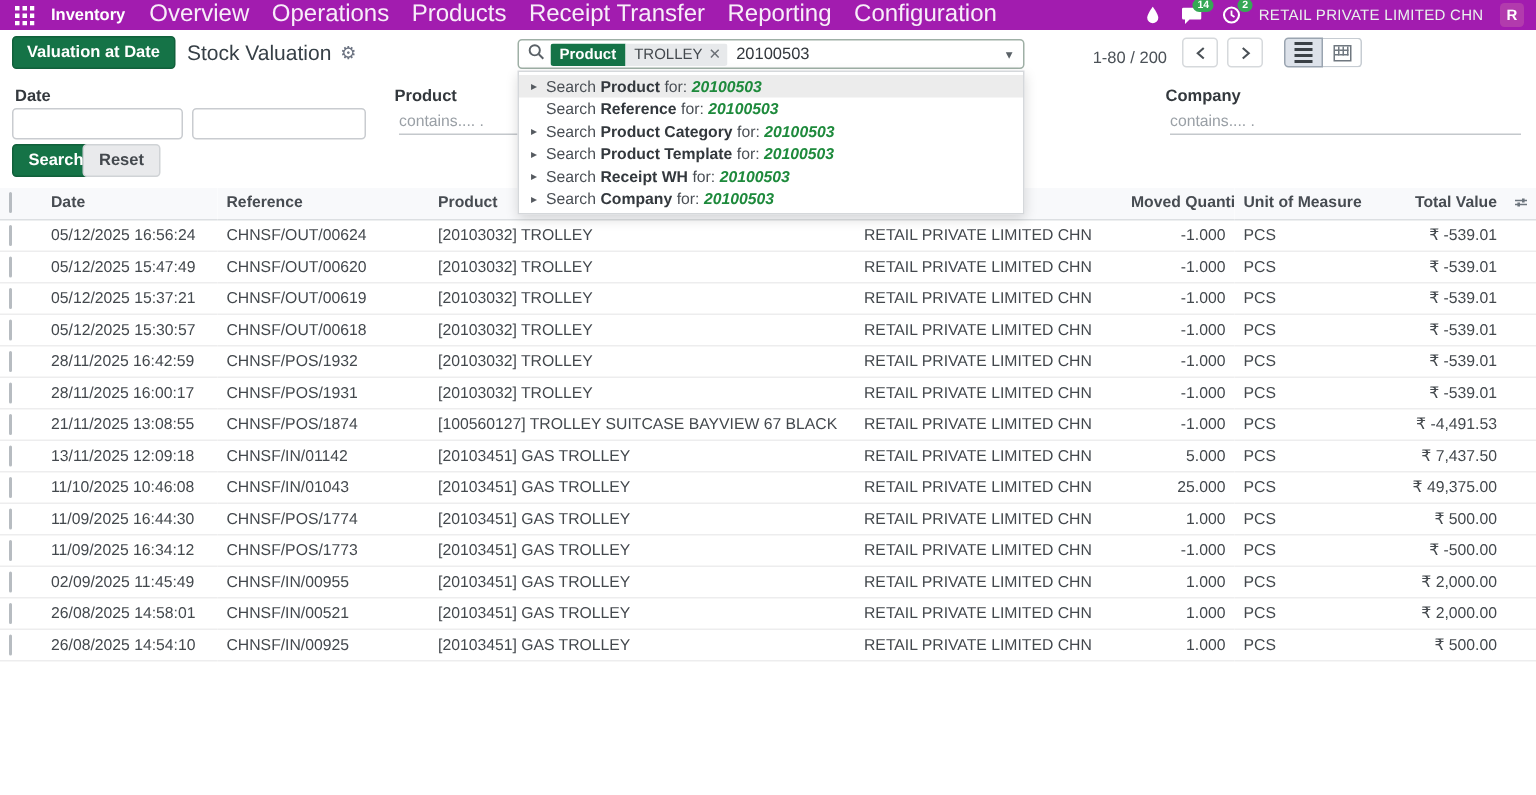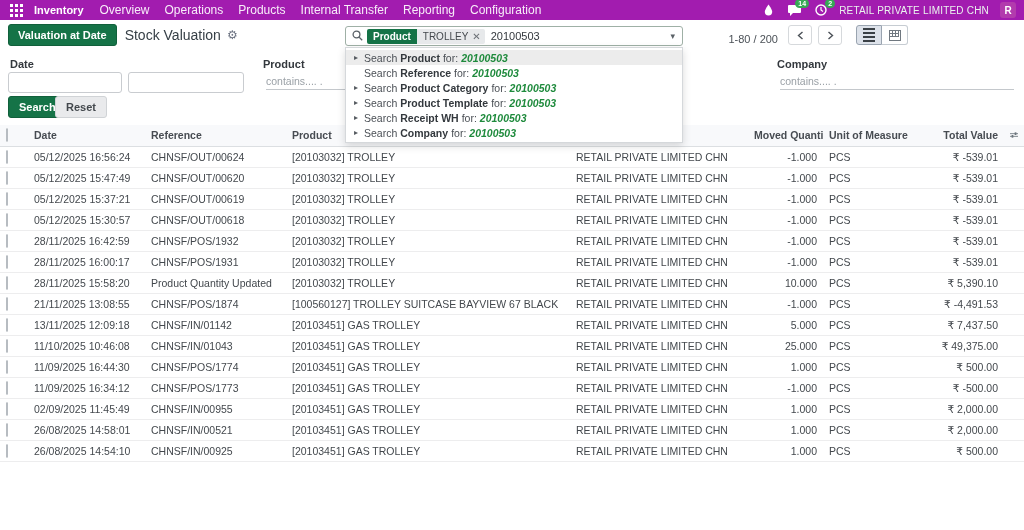--- a/index.html
+++ b/index.html
@@ -3,21 +3,21 @@
 <meta charset="utf-8">
 <style>
   * { margin:0; padding:0; box-sizing:border-box; }
   html,body { width:1024px; height:530px; overflow:hidden; }
   body { position:relative; font-family:"Liberation Sans","DejaVu Sans",sans-serif; background:#fff; color:#3f454b; }
 
   
   .topbar { position:absolute; top:0; left:0; width:1024px; height:20px; background:#a21caf; display:flex; align-items:center; color:#fff; font-size:11px; padding:0 8px; }
   .apps-btn { width:16px; height:14px; margin-right:10px; display:flex; align-items:center; justify-content:center; cursor:pointer; }
   .app-name { font-weight:700; margin-right:16px; cursor:pointer; }
-  .nav-item { color:rgba(255,255,255,.92); margin-right:15px; cursor:pointer; text-decoration:none; font-size:12px; }
+  .nav-item { color:rgba(255,255,255,.92); margin-right:15px; cursor:pointer; text-decoration:none; font-size:16px; }
   .topbar-right { margin-left:auto; display:flex; align-items:center; gap:11px; }
   .tb-ico { position:relative; width:15px; height:14px; display:flex; align-items:center; justify-content:center; cursor:pointer; }
   .badge { position:absolute; top:-4px; right:-7px; background:#36a855; color:#fff; font-size:7px; line-height:9px; padding:0 3px; border-radius:6px; font-weight:700; }
   .tb-company { font-size:10px; color:#eaf3ee; letter-spacing:.2px; }
   .avatar { width:16px; height:16px; border-radius:3px; background:#b23bad; color:#fff; font-size:10px; font-weight:700; display:flex; align-items:center; justify-content:center; cursor:pointer; }
 
   
   .controlbar { position:absolute; top:20px; left:0; width:916px; height:30px; background:#fff; display:flex; align-items:center; padding:0 8px; }
   .action-btn { background:#157347; border:1px solid #11603b; color:#fff; font-size:11px; font-weight:700; padding:4px 9px; border-radius:3px; cursor:pointer; }
   .page-title { font-size:14px; color:#374047; margin-left:8px; }
@@ -91,21 +91,21 @@
       </svg>
   </span>
   <span class="app-name">Inventory</span>
 
     <a class="nav-item">Overview</a>
 
     <a class="nav-item">Operations</a>
 
     <a class="nav-item">Products</a>
 
-    <a class="nav-item">Internal Transfer</a>
+    <a class="nav-item">Receipt Transfer</a>
 
     <a class="nav-item">Reporting</a>
 
     <a class="nav-item">Configuration</a>
 
   <div class="topbar-right">
     <span class="tb-ico">
       <svg width="9" height="12" viewBox="0 0 9 12">
           <path d="M4.5 0.5 C4.5 0.5 0.8 5.4 0.8 7.8 A3.7 3.7 0 0 0 8.2 7.8 C8.2 5.4 4.5 0.5 4.5 0.5 Z" fill="#ffffff"></path>
         </svg>
@@ -354,31 +354,20 @@
           <td>28/11/2025 16:00:17</td>
           <td>CHNSF/POS/1931</td>
           <td>[20103032] TROLLEY</td>
           <td>RETAIL PRIVATE LIMITED CHN</td>
           <td class="num">-1.000</td>
           <td>PCS</td>
           <td class="num">₹ -539.01</td>
           <td></td>
         </tr>
 
-        <tr>
-          <td><span class="cb"></span></td>
-          <td>28/11/2025 15:58:20</td>
-          <td>Product Quantity Updated</td>
-          <td>[20103032] TROLLEY</td>
-          <td>RETAIL PRIVATE LIMITED CHN</td>
-          <td class="num">10.000</td>
-          <td>PCS</td>
-          <td class="num">₹ 5,390.10</td>
-          <td></td>
-        </tr>
 
         <tr>
           <td><span class="cb"></span></td>
           <td>21/11/2025 13:08:55</td>
           <td>CHNSF/POS/1874</td>
           <td>[100560127] TROLLEY SUITCASE BAYVIEW 67 BLACK</td>
           <td>RETAIL PRIVATE LIMITED CHN</td>
           <td class="num">-1.000</td>
           <td>PCS</td>
           <td class="num">₹ -4,491.53</td>

